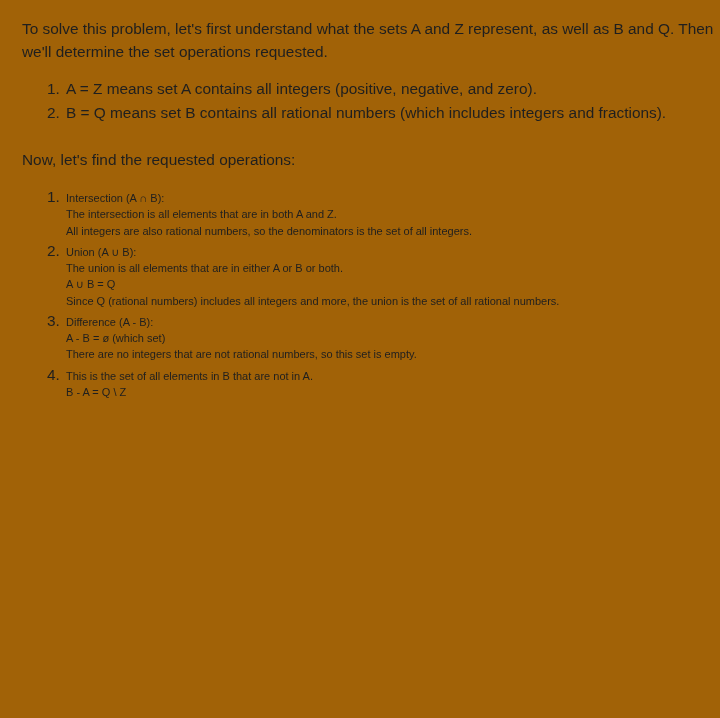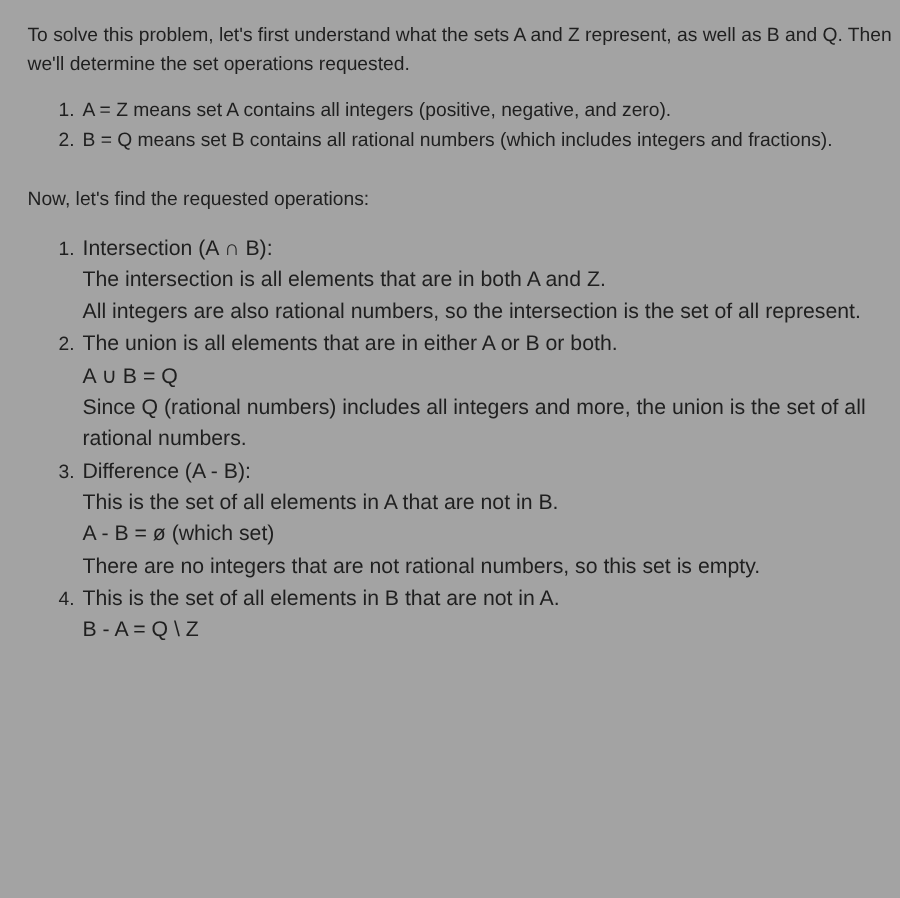--- a/index.html
+++ b/index.html
@@ -11,21 +11,21 @@
     height: 718px;
     background: #f7f7f7;
     font-family: "Liberation Sans", sans-serif;
     color: #1f1f1f;
     -webkit-font-smoothing: antialiased;
   }
   .answer-block {
     box-sizing: border-box;
     width: 720px;
     min-height: 718px;
-    background: #a3a3a3;
+    background: #a16207;
     padding: 18px 6px 20px 22px;
   }
   p.para {
     font-size: 15.4px;
     line-height: 1.48;
     margin: 0 0 14px 0;
     color: #1f1f1f;
   }
   ol.numlist {
     margin: 12px 0 14px 0;
@@ -35,21 +35,21 @@
   }
   ol.numlist > li {
     margin-bottom: 2px;
     padding-left: 2px;
   }
   ol.numlist.ops > li {
     margin-bottom: 1px;
   }
   .sub {
     display: block;
-    font-size: 17px;
+    font-size: 11px;
     line-height: 1.48;
   }
   .spacer-sm { height: 10px; }
 </style>
 </head>
 <body>
 
 <div class="answer-block">
 
   <p class="para">To solve this problem, let's first understand what the sets A and Z represent, as well as B and Q. Then we'll determine the set operations requested.</p>
@@ -64,30 +64,30 @@
   </ol>
 
   <div class="spacer-sm"></div>
 
   <p class="para">Now, let's find the requested operations:</p>
 
   <ol class="numlist ops">
     <li>
       <span class="sub">Intersection (A ∩ B):</span>
       <span class="sub">The intersection is all elements that are in both A and Z.</span>
-      <span class="sub">All integers are also rational numbers, so the intersection is the set of all represent.</span>
+      <span class="sub">All integers are also rational numbers, so the denominators is the set of all integers.</span>
     </li>
     <li>
+      <span class="sub">Union (A ∪ B):</span>
       <span class="sub">The union is all elements that are in either A or B or both.</span>
       <span class="sub">A ∪ B = Q</span>
       <span class="sub">Since Q (rational numbers) includes all integers and more, the union is the set of all rational numbers.</span>
     </li>
     <li>
       <span class="sub">Difference (A - B):</span>
-      <span class="sub">This is the set of all elements in A that are not in B.</span>
       <span class="sub">A - B = ø (which set)</span>
       <span class="sub">There are no integers that are not rational numbers, so this set is empty.</span>
     </li>
     <li>
       <span class="sub">This is the set of all elements in B that are not in A.</span>
       <span class="sub">B - A = Q \ Z</span>
     </li>
   </ol>
 
   <div class="spacer-sm"></div>

